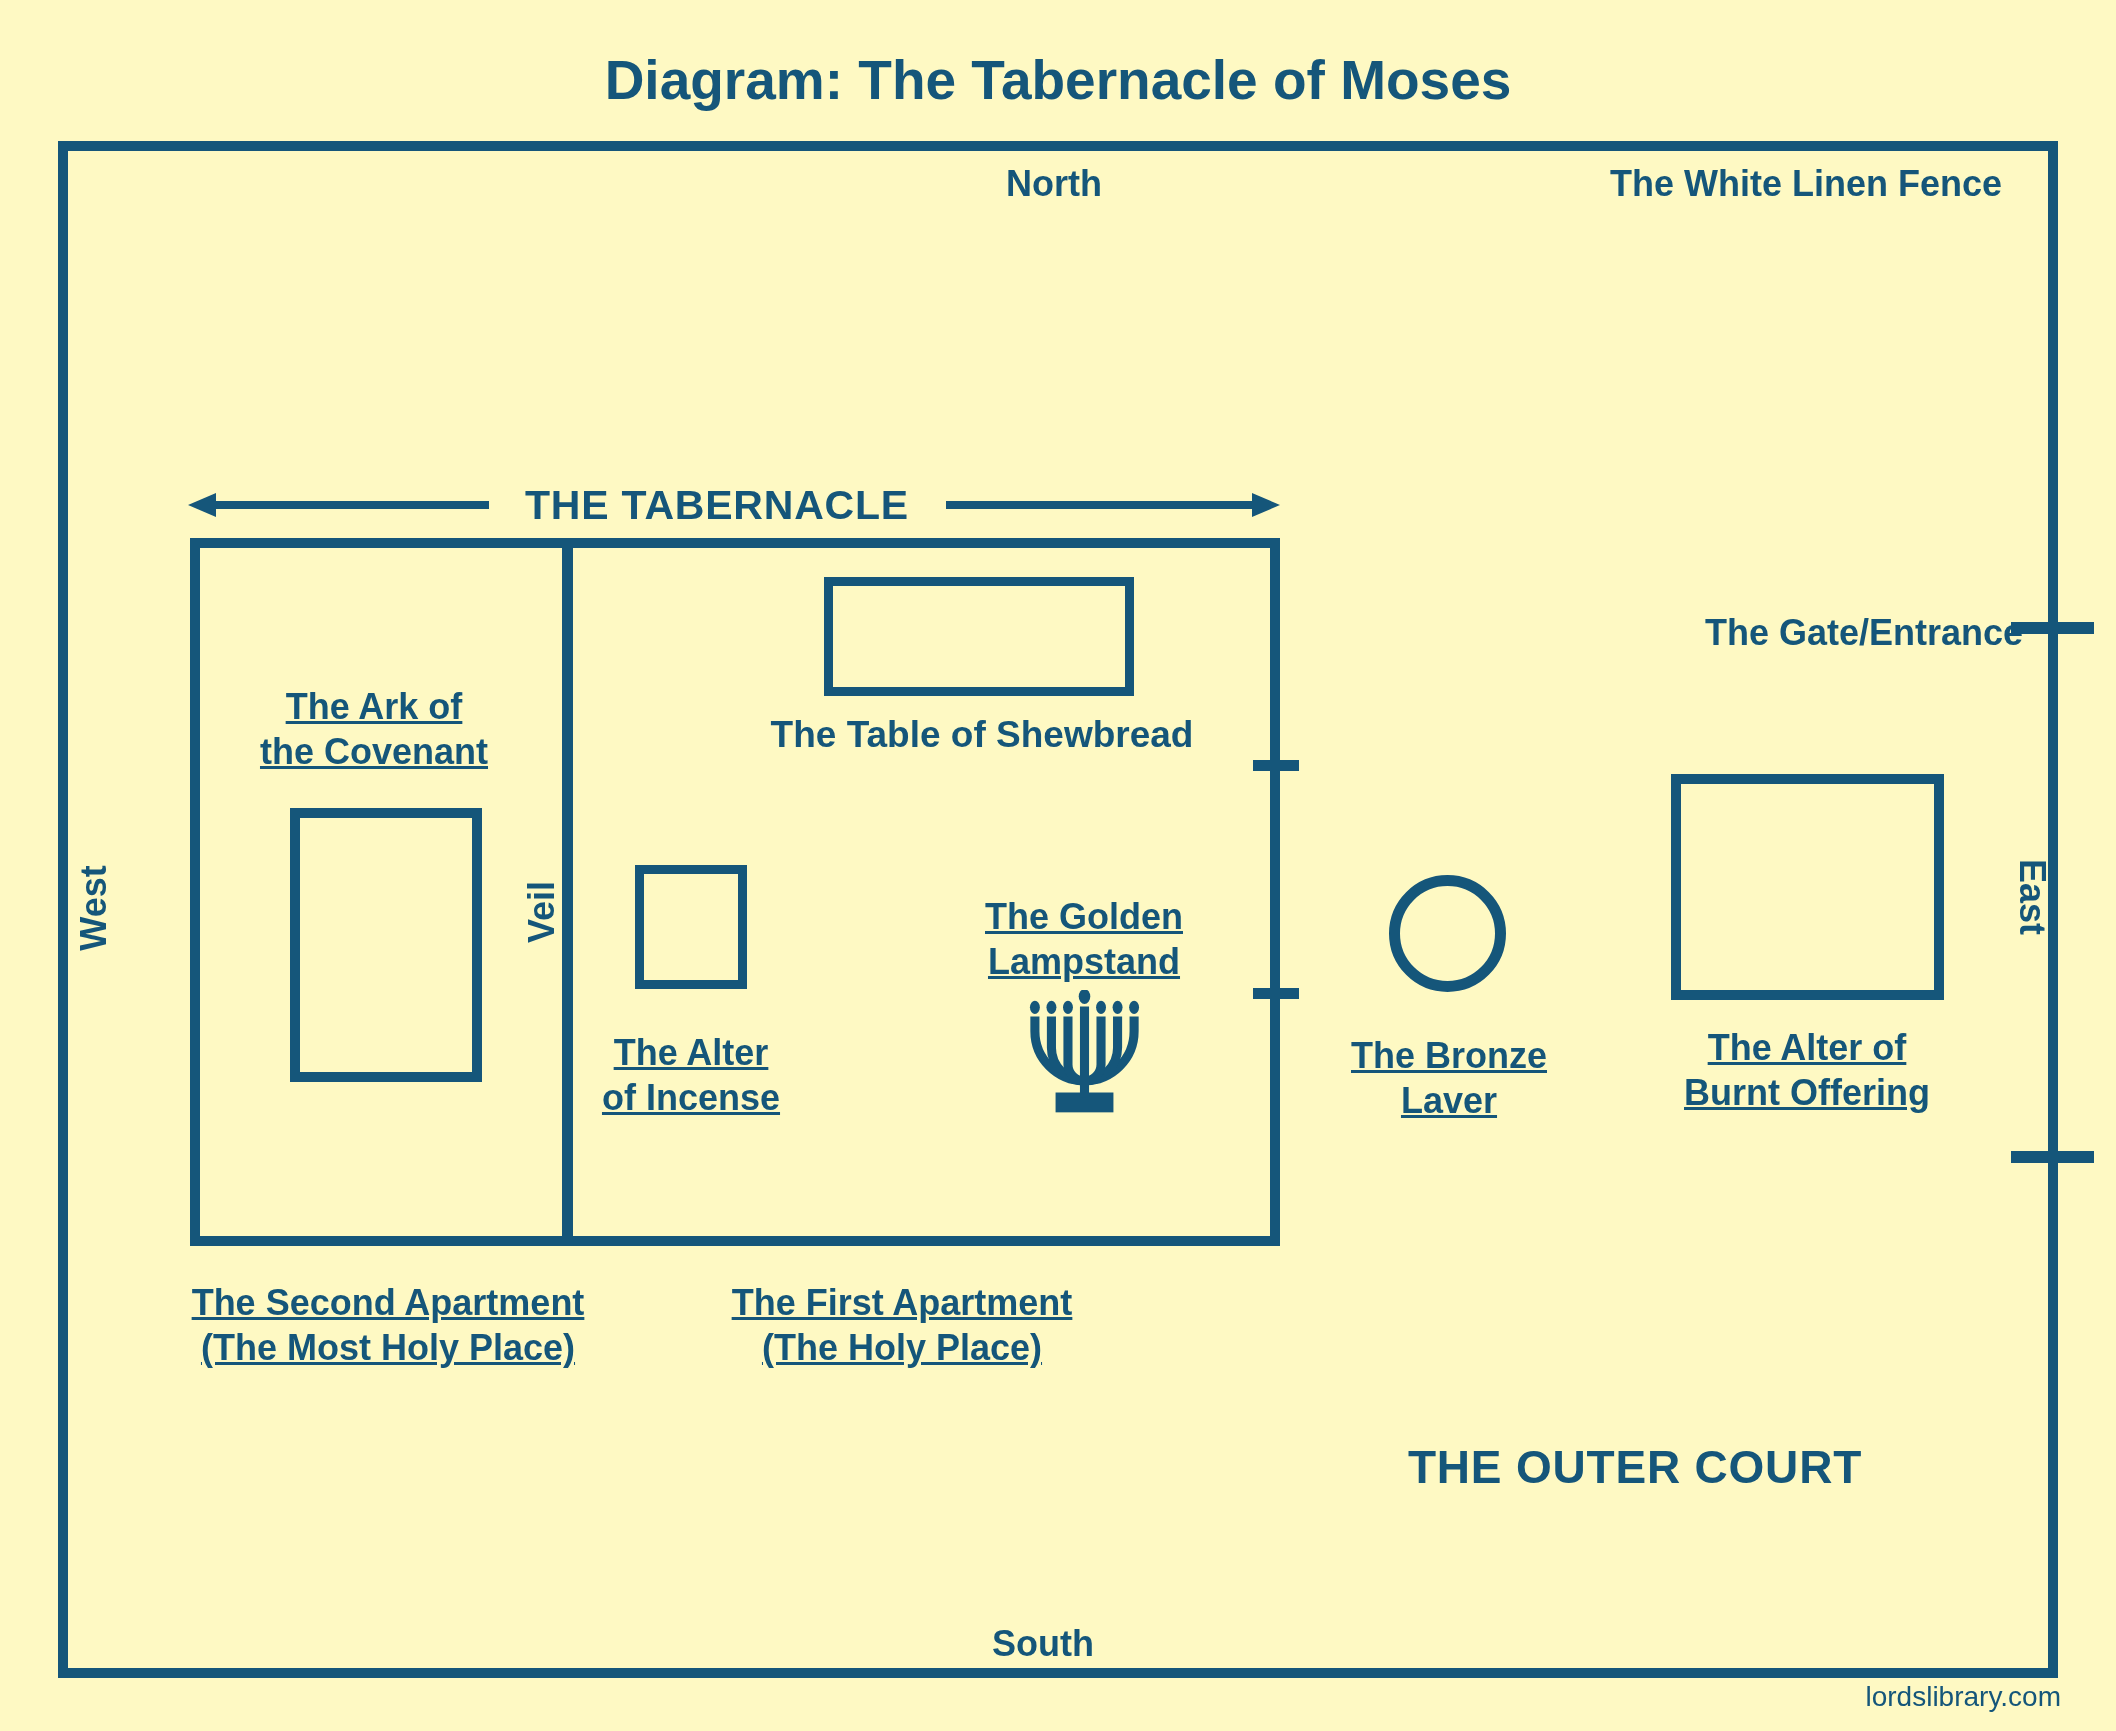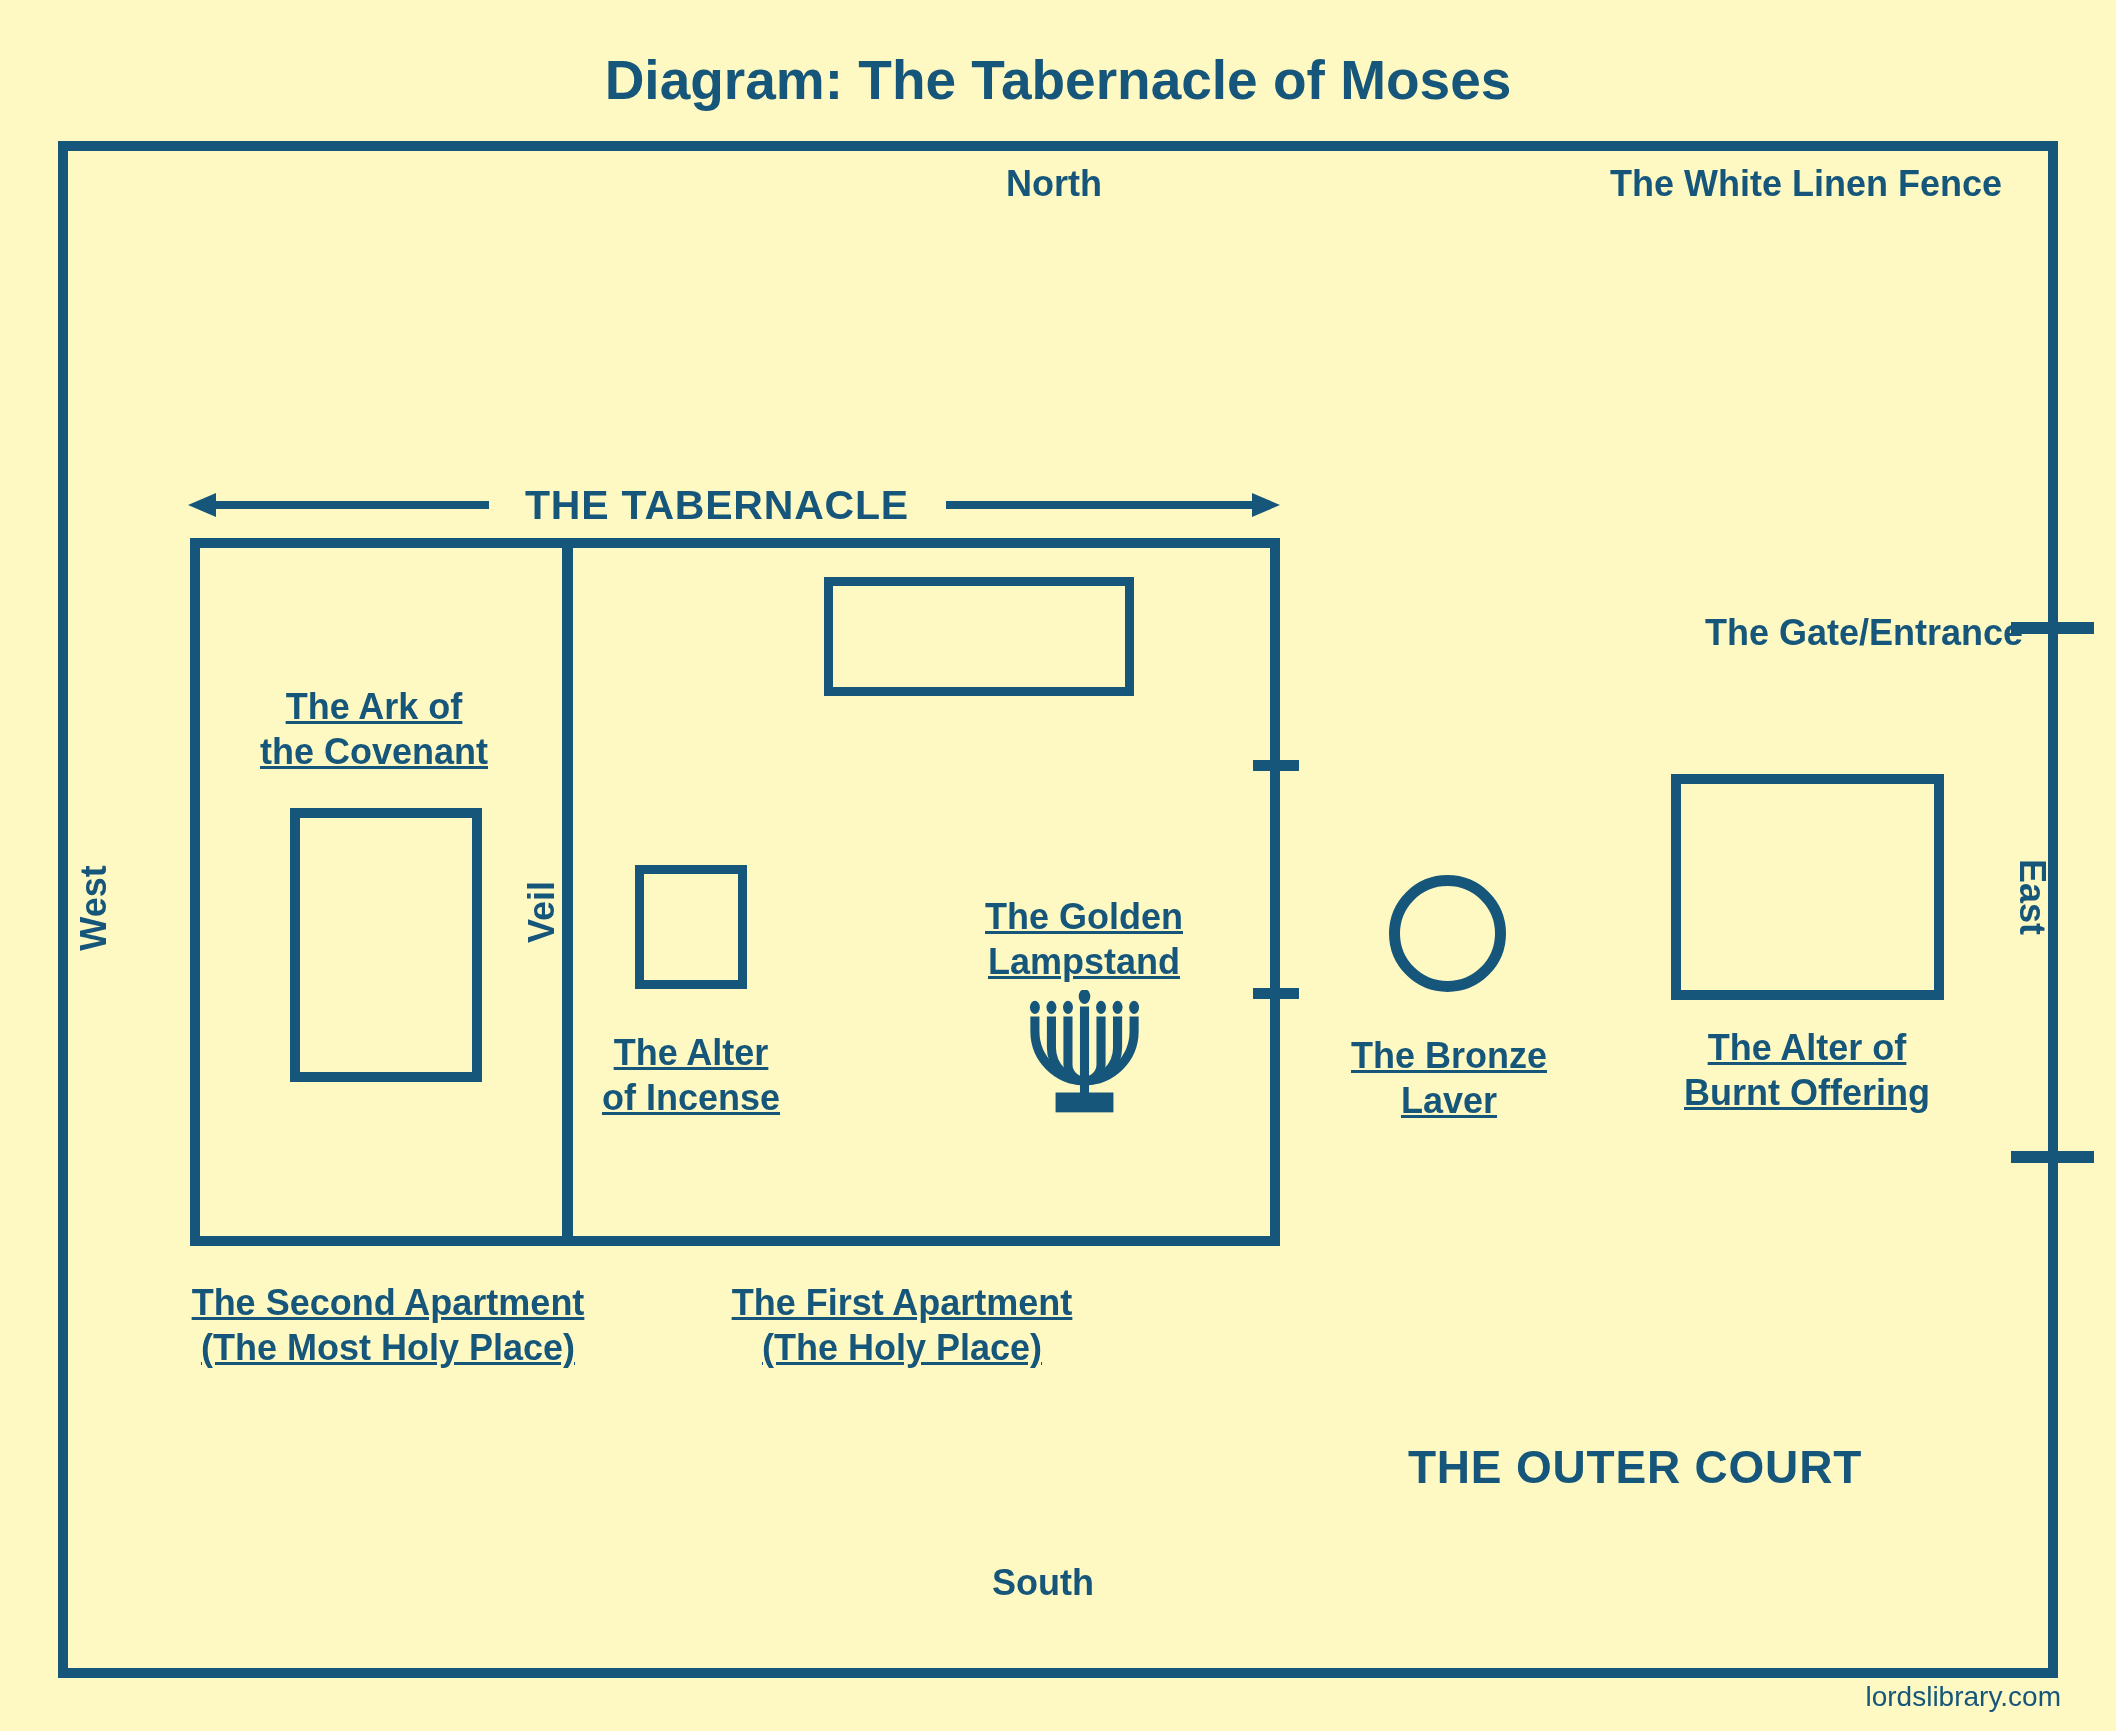--- a/index.html
+++ b/index.html
@@ -51,21 +51,21 @@
 <div class="stage">
 
   <div class="label title" style="left:1058px;top:80px;">Diagram: The Tabernacle of Moses</div>
 
   <div class="box" style="left:58px;top:141px;width:2000px;height:1537px;"></div>
 
   <div class="label" style="left:1054px;top:183px;">North</div>
   <div class="label" style="left:1806px;top:183px;">The White Linen Fence</div>
   <div class="label rot-ccw" style="left:93px;top:908px;">West</div>
   <div class="label rot-cw" style="left:2032px;top:897px;">East</div>
-  <div class="label" style="left:1043px;top:1582px;">South</div>
+  <div class="label" style="left:1043px;top:1643px;">South</div>
 
   <div class="arrow-bar" style="left:208px;top:501px;width:281px;"></div>
   <div class="arrow-head left" style="left:188px;top:493px;"></div>
   <div class="arrow-bar" style="left:946px;top:501px;width:310px;"></div>
   <div class="arrow-head right" style="left:1252px;top:493px;"></div>
   <div class="label tab-header" style="left:717px;top:505px;">THE TABERNACLE</div>
 
   <div class="box" style="left:190px;top:538px;width:1090px;height:708px;"></div>
   <div class="vline" style="left:562px;top:538px;width:10.7px;height:708px;"></div>
   <div class="label rot-ccw" style="left:541px;top:912px;">Veil</div>
@@ -73,20 +73,21 @@
   <div class="tick" style="left:1253px;top:760px;width:46px;height:10.7px;"></div>
   <div class="tick" style="left:1253px;top:988px;width:46px;height:10.7px;"></div>
 
   <div class="label" style="left:374px;top:729px;">
     <span class="ln">The Ark of</span>
     <span class="ln">the Covenant</span>
   </div>
   <div class="box" style="left:290px;top:808px;width:192px;height:274px;"></div>
 
   <div class="box thin" style="left:824px;top:577px;width:310px;height:119px;"></div>
+  <div class="label shewbread-label" style="left:982px;top:734px;">The Table of Shewbread</div>
 
   <div class="box thin" style="left:635px;top:865px;width:112px;height:124px;"></div>
   <div class="label" style="left:691px;top:1075px;">
     <span class="ln">The Alter</span>
     <span class="ln">of Incense</span>
   </div>
 
   <div class="label" style="left:1084px;top:939px;">
     <span class="ln">The Golden</span>
     <span class="ln">Lampstand</span>

